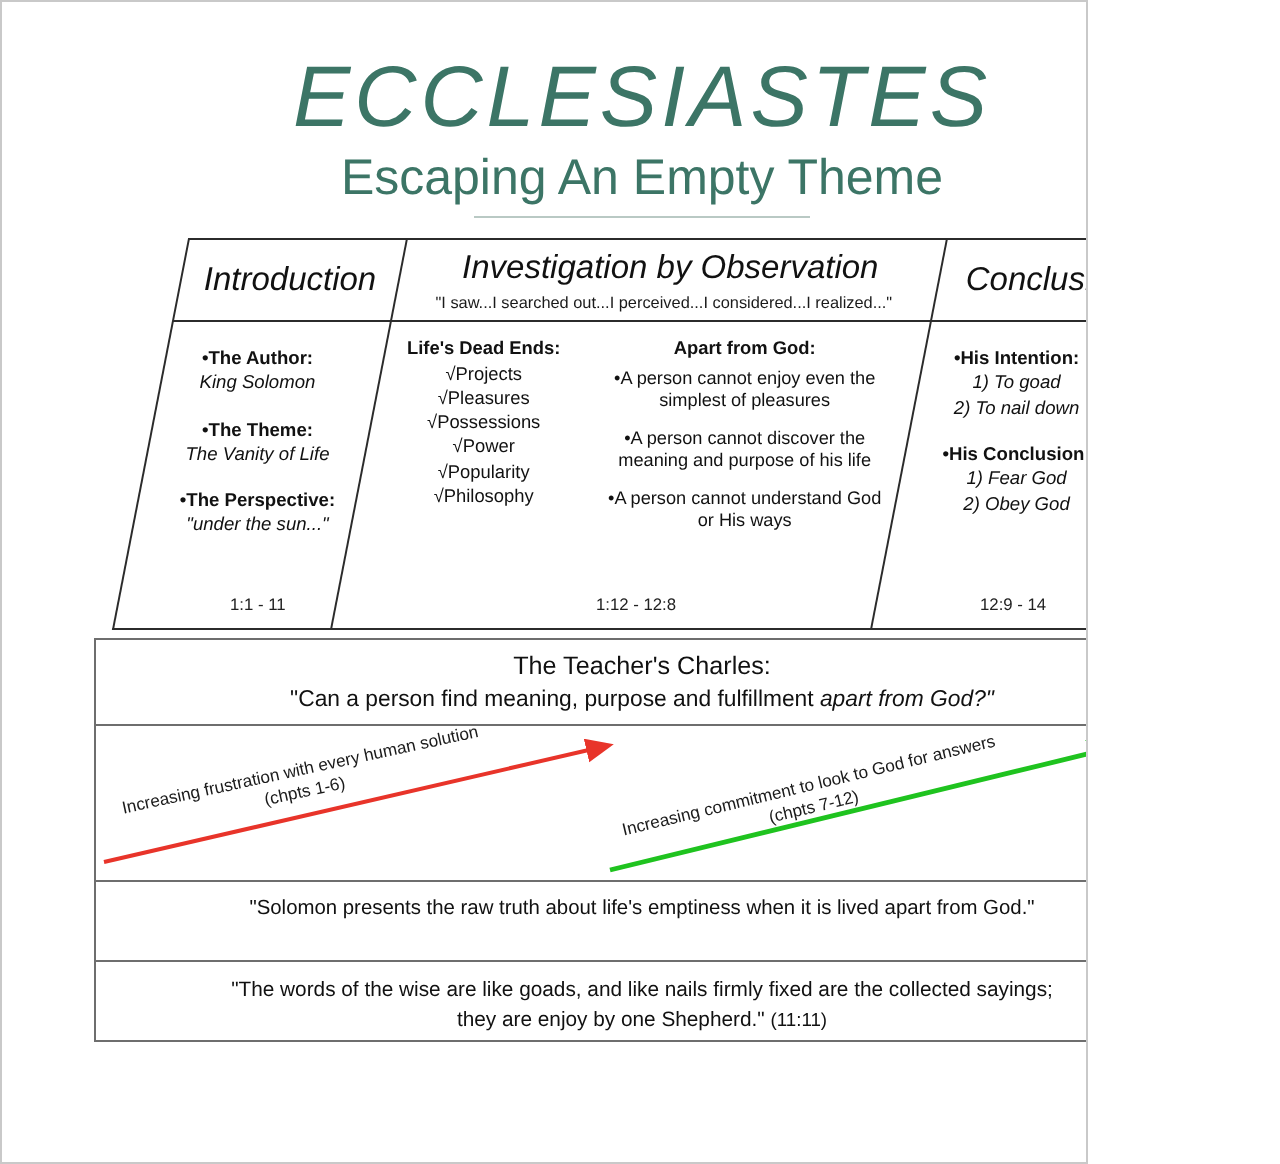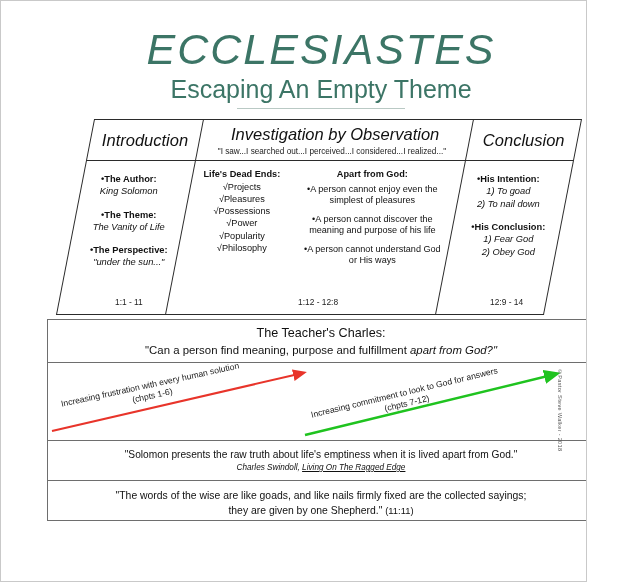--- a/index.html
+++ b/index.html
@@ -5,21 +5,21 @@
   html, body {
     margin: 0;
     padding: 0;
     background: #ffffff;
   }
   body {
     font-family: "Liberation Sans", sans-serif;
   }
   #page {
     position: relative;
-    width: 587px;
+    width: 544px;
     height: 582px;
     background: #ffffff;
     border: 1px solid #c9c9c9;
     box-sizing: border-box;
     overflow: hidden;
   }
 
   
   .title-wrap {
     position: absolute;
@@ -377,23 +377,22 @@
       </div>
       <div class="arrow-label" id="label-green">
         <div>Increasing commitment to look to God for answers</div>
         <div>(chpts 7-12)</div>
       </div>
     </div>
   </div>
 
   <div class="box" id="box-swindoll">
     <div class="quote-main">"Solomon presents the raw truth about life's emptiness when it is lived apart from God."</div>
-    <div class="quote-cite"><span>Charles Swindoll, </span><u>Living On The Ragged Edge</u></div>
   </div>
 
   <div class="box" id="box-verse">
     <div class="verse-line">"The words of the wise are like goads, and like nails firmly fixed are the collected sayings;</div>
-    <div class="verse-line" style="padding-top:0;"><span>they are given by one Shepherd."</span> <span class="verse-ref">(11:11)</span></div>
+    <div class="verse-line" style="padding-top:0;"><span>they are enjoy by one Shepherd."</span> <span class="verse-ref">(11:11)</span></div>
   </div>
 
   <div class="copyright">©Pastor Steve Walker - 2018</div>
 
 </div>
 
 </body></html>

